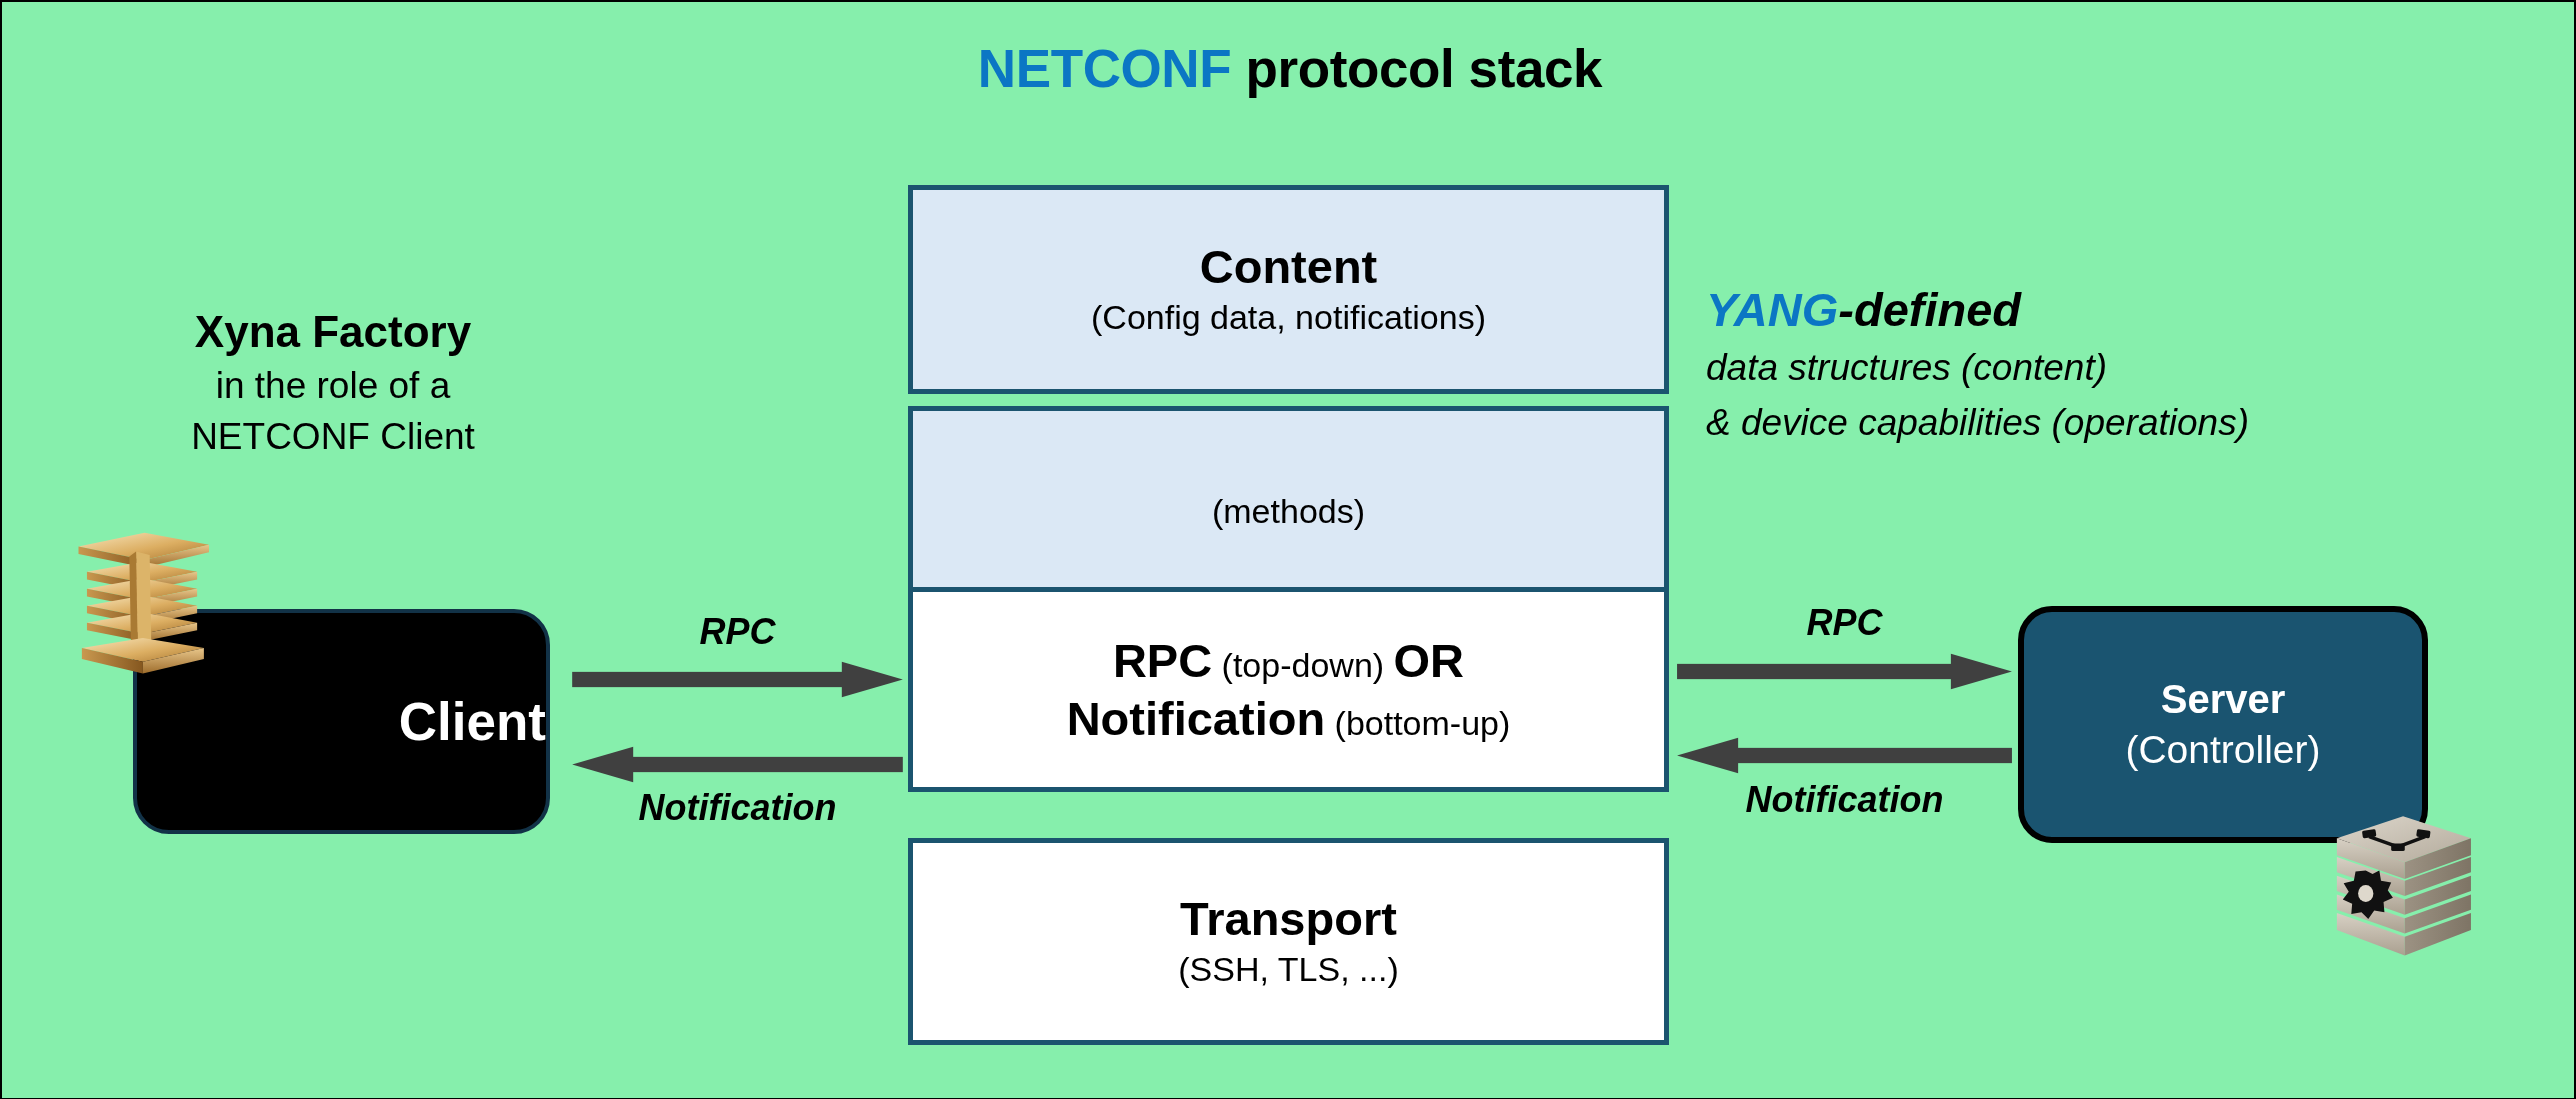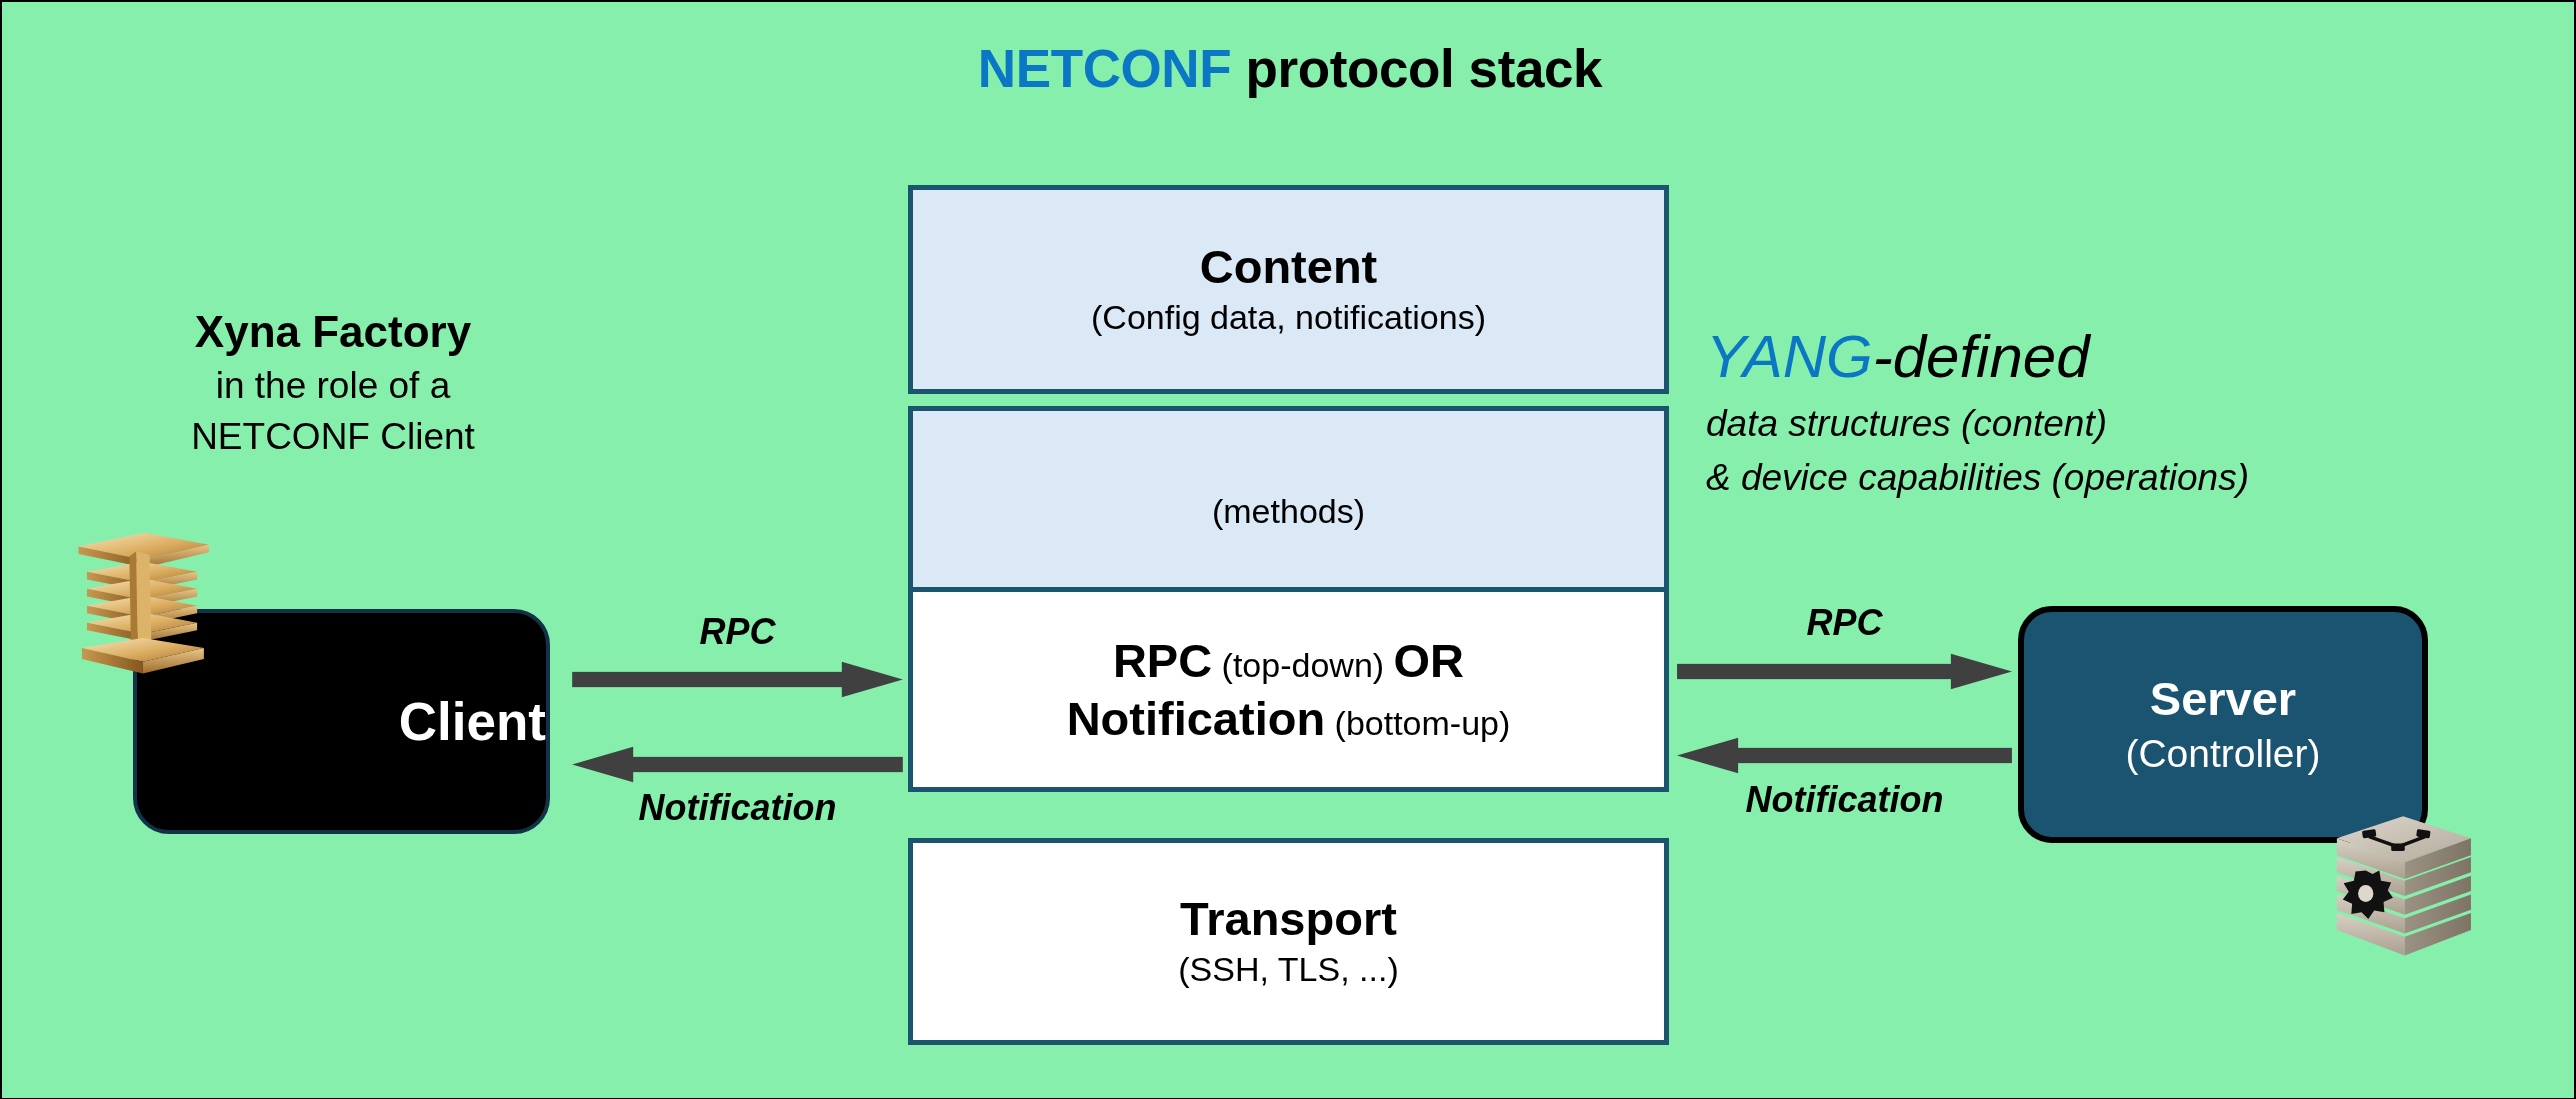--- a/index.html
+++ b/index.html
@@ -109,25 +109,24 @@
   #right-label {
     position: absolute;
     left: 1704px;
     top: 280px;
     width: 856px;
     text-align: left;
     color: #000000;
     font-style: italic;
   }
   #right-label .r-title {
-    font-size: 60px;
-    font-weight: normal;
+    font-size: 47px;
+    font-weight: bold;
     line-height: 1.18;
     white-space: nowrap;
-    margin-top: 40px;
   }
   #right-label .r-title .accent { color: #0b76c4; }
   #right-label .r-sub {
     font-size: 37px;
     font-weight: normal;
     line-height: 1.30;
     margin-top: 6.8px;
     white-space: nowrap;
   }
 
@@ -163,21 +162,21 @@
     border: 6px solid #000000;
     border-radius: 34px;
     box-sizing: border-box;
     display: flex;
     flex-direction: column;
     align-items: center;
     justify-content: center;
     text-align: center;
   }
   #server-box .node-title {
-    font-size: 47px;
+    font-size: 40px;
     font-weight: bold;
     color: #ffffff;
     line-height: 1.1;
     white-space: nowrap;
   }
   #server-box .node-sub {
     font-size: 39px;
     font-weight: normal;
     color: #ffffff;
     line-height: 1.1;

